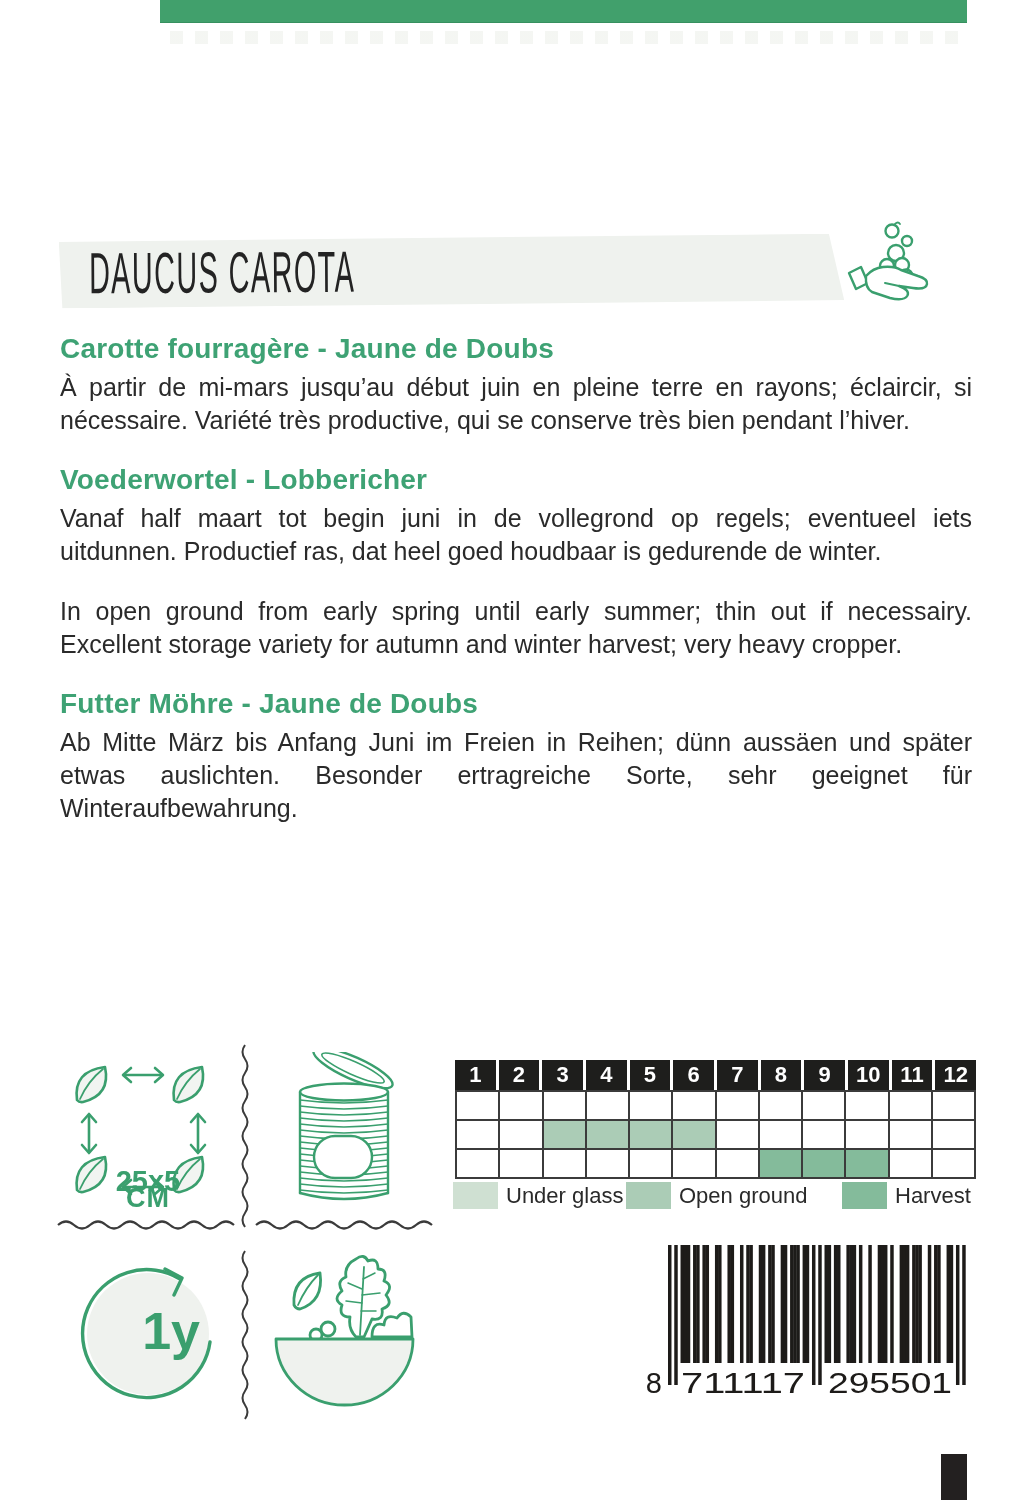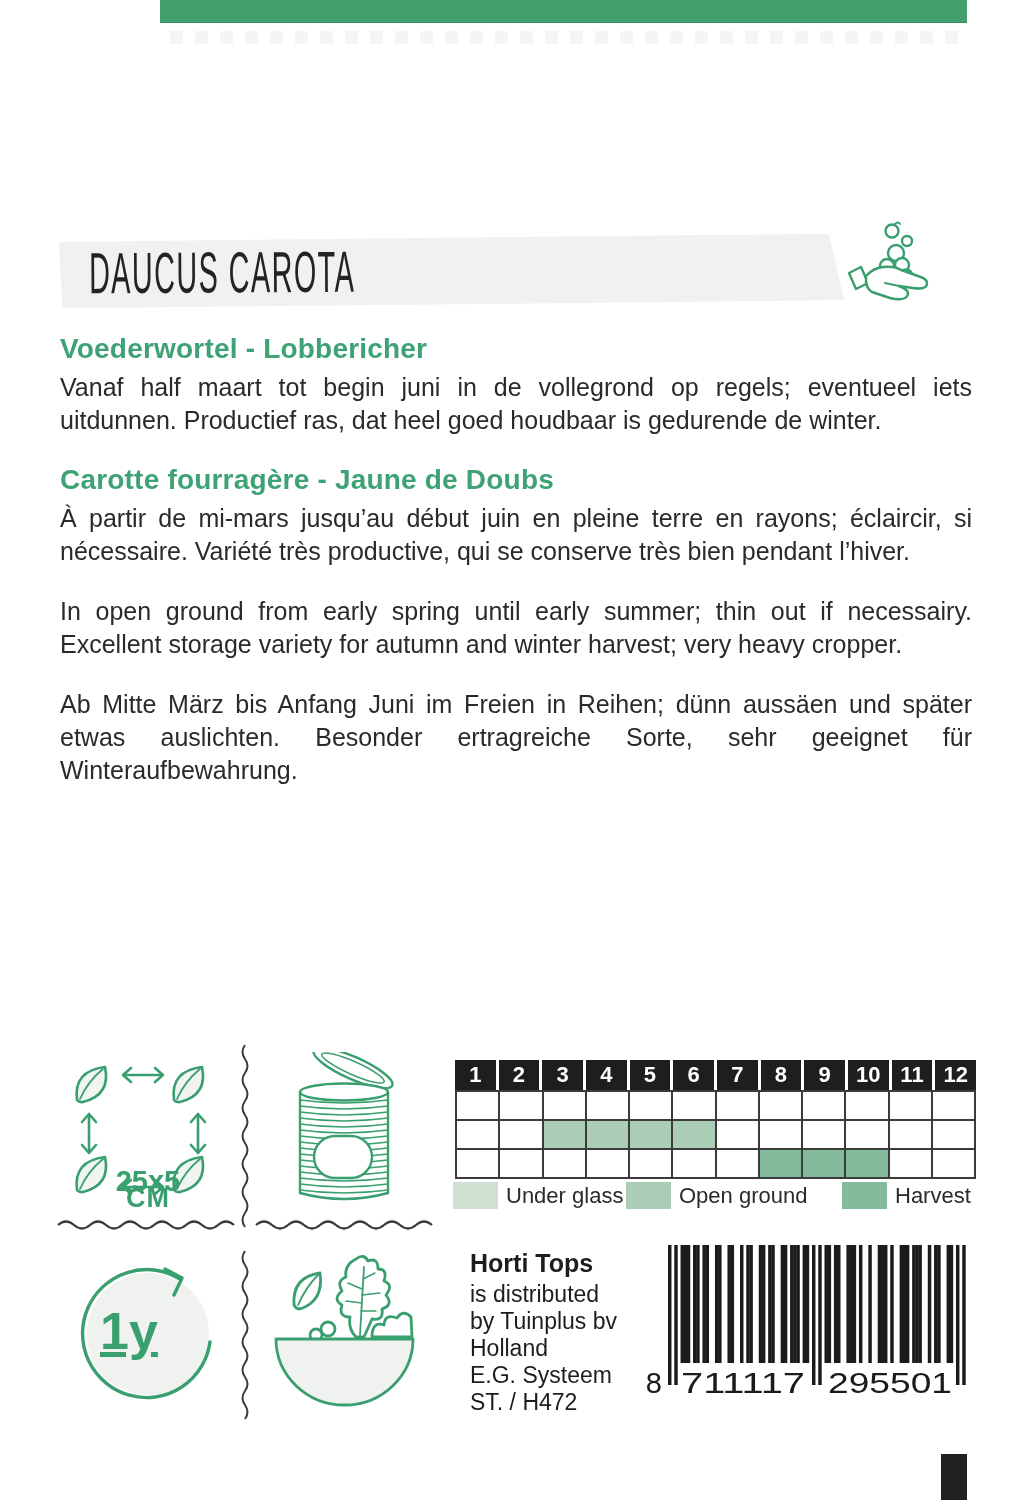--- a/index.html
+++ b/index.html
@@ -24,22 +24,22 @@
   .sections{position:absolute;left:60px;top:333px;width:912px;}
   .section h2{margin:0 0 6px 0;font-size:28px;font-weight:bold;color:#3ea274;letter-spacing:.2px;}
   .section p{margin:0 0 27px 0;font-size:25px;line-height:33px;color:#2a2a2a;
              text-align:justify;hyphens:none;}
 
   
   .icon-block{position:absolute;}
   .spacing-text{position:absolute;color:#3a9f6e;font-weight:bold;text-align:center;width:100px;}
   .spacing-value{left:98px;top:1165px;font-size:29px;}
   .spacing-unit{left:98px;top:1183px;font-size:27px;letter-spacing:1px;}
-  .shelf-life-value{position:absolute;left:100px;top:1301px;width:100px;text-align:left;
-             font-size:52px;font-weight:bold;color:#3a9f6e;text-decoration:underline;}
+  .shelf-life-value{position:absolute;left:100px;top:1301px;width:100px;text-align:right;
+             font-size:52px;font-weight:bold;color:#3a9f6e;}
 
   
   .calendar{position:absolute;left:455px;top:1060px;width:521px;}
   .month-header{display:grid;grid-template-columns:repeat(12,1fr);gap:3px;}
   .month-cell{background:#1e1e1c;color:#fff;height:30px;display:flex;align-items:center;
               justify-content:center;font-size:22px;font-weight:bold;}
   .cal-grid{margin-top:0;display:grid;grid-template-columns:repeat(12,1fr);
             grid-auto-rows:27px;gap:2px;background:#3b3b3b;border:2px solid #3b3b3b;}
   .cal-cell{background:#ffffff;}
 
@@ -82,31 +82,32 @@
       <circle cx="49" cy="58" r="7" fill="#fff"></circle>
       <circle cx="63" cy="56" r="6.5" fill="#fff"></circle>
       <path d="M6 53 L18 47 L25 63 L13 69 Z" fill="#fff"></path>
       <path d="M23 56 Q30 48 40 47 Q52 46 58 50 L75 56 Q85 59 84 64 Q83 70 70 68 L56 66 Q67 70 64.5 75.5 Q61 81.5 47 78 L29 72 Q22 68 23 56 Z" fill="#fff"></path>
       <path d="M56 66 L42 63" stroke-width="2"></path>
     </svg>
   </div>
 
   <div class="sections">
     <div class="section">
+      <h2>Carotte fourragère - Jaune de Doubs</h2>
+      <p>À partir de mi-mars jusqu’au début juin en pleine terre en rayons; éclaircir, si nécessaire. Variété très productive, qui se conserve très bien pendant l’hiver.</p>
+    </div>
+    <div class="section">
       <h2>Voederwortel - Lobbericher</h2>
       <p>Vanaf half maart tot begin juni in de vollegrond op regels; eventueel iets uitdunnen. Productief ras, dat heel goed houdbaar is gedurende de winter.</p>
-    </div>
-    <div class="section">
-      <h2>Carotte fourragère - Jaune de Doubs</h2>
-      <p>À partir de mi-mars jusqu’au début juin en pleine terre en rayons; éclaircir, si nécessaire. Variété très productive, qui se conserve très bien pendant l’hiver.</p>
     </div>
     <div class="section">
       <p>In open ground from early spring until early summer; thin out if necessairy. Excellent storage variety for autumn and winter harvest; very heavy cropper.</p>
     </div>
     <div class="section">
+      <h2>Futter Möhre - Jaune de Doubs</h2>
       <p>Ab Mitte März bis Anfang Juni im Freien in Reihen; dünn aussäen und später etwas auslichten. Besonder ertragreiche Sorte, sehr geeignet für Winteraufbewahrung.</p>
     </div>
   </div>
 
   <div class="icon-block" style="left:62px;top:1055px;">
     <svg width="175" height="160" viewBox="0 0 175 160" fill="none" stroke="#3a9f6e" stroke-width="2.6" stroke-linecap="round" stroke-linejoin="round">
       <g>
         <path d="M15 45 Q11 16 43 12 Q49 40 21 47 Q17 47.5 15 45 Z" fill="#f1f4f1"></path>
           <path d="M41 14 Q26 26 18 44" stroke-width="1.8"></path>
       </g>
@@ -285,28 +286,20 @@
       <circle cx="56" cy="84" r="7" fill="#fff"></circle>
       <circle cx="44" cy="90" r="6" fill="#fff"></circle>
       <path d="M84 14 Q92 8 96 16 Q106 12 106 24 Q116 24 112 36 Q122 40 114 50 Q122 60 110 64 Q112 76 100 74 L92 92 L84 92 Q76 84 78 72 Q66 72 70 60 Q60 54 70 46 Q64 36 74 32 Q72 20 84 14 Z" fill="#fff"></path>
       <path d="M92 22 L88 90" stroke-width="1.8"></path>
       <path d="M90 44 L76 38 M90 58 L74 56 M91 34 L103 28 M90 50 L108 48 M89 66 L104 66" stroke-width="1.5"></path>
       <path d="M100 92 Q100 76 112 80 Q113 68 125 73 Q131 64 139 72 L140 92 Z" fill="#fff"></path>
       <path d="M4 94 L141 94 A 68.5 66 0 0 1 4 94 Z" fill="#eff2ee"></path>
     </svg>
   </div>
 
-  <div class="distributor">
-    <div class="brand">Horti Tops</div>
-    <div class="line">is distributed</div>
-    <div class="line">by Tuinplus bv</div>
-    <div class="line">Holland</div>
-    <div class="line">E.G. Systeem</div>
-    <div class="line">ST. / H472</div>
-  </div>
 
   <div class="icon-block" style="left:640px;top:1245px;">
     <svg id="barcode-svg" width="340" height="152" viewBox="0 0 340 152">
         <rect x="28.00" y="0" width="3.48" height="140" fill="#1d1b19"></rect>
         <rect x="34.26" y="0" width="3.48" height="140" fill="#1d1b19"></rect>
         <rect x="40.52" y="0" width="3.48" height="118" fill="#1d1b19"></rect>
         <rect x="43.65" y="0" width="3.48" height="118" fill="#1d1b19"></rect>
         <rect x="46.78" y="0" width="3.48" height="118" fill="#1d1b19"></rect>
         <rect x="53.04" y="0" width="3.48" height="118" fill="#1d1b19"></rect>
         <rect x="56.17" y="0" width="3.48" height="118" fill="#1d1b19"></rect>

